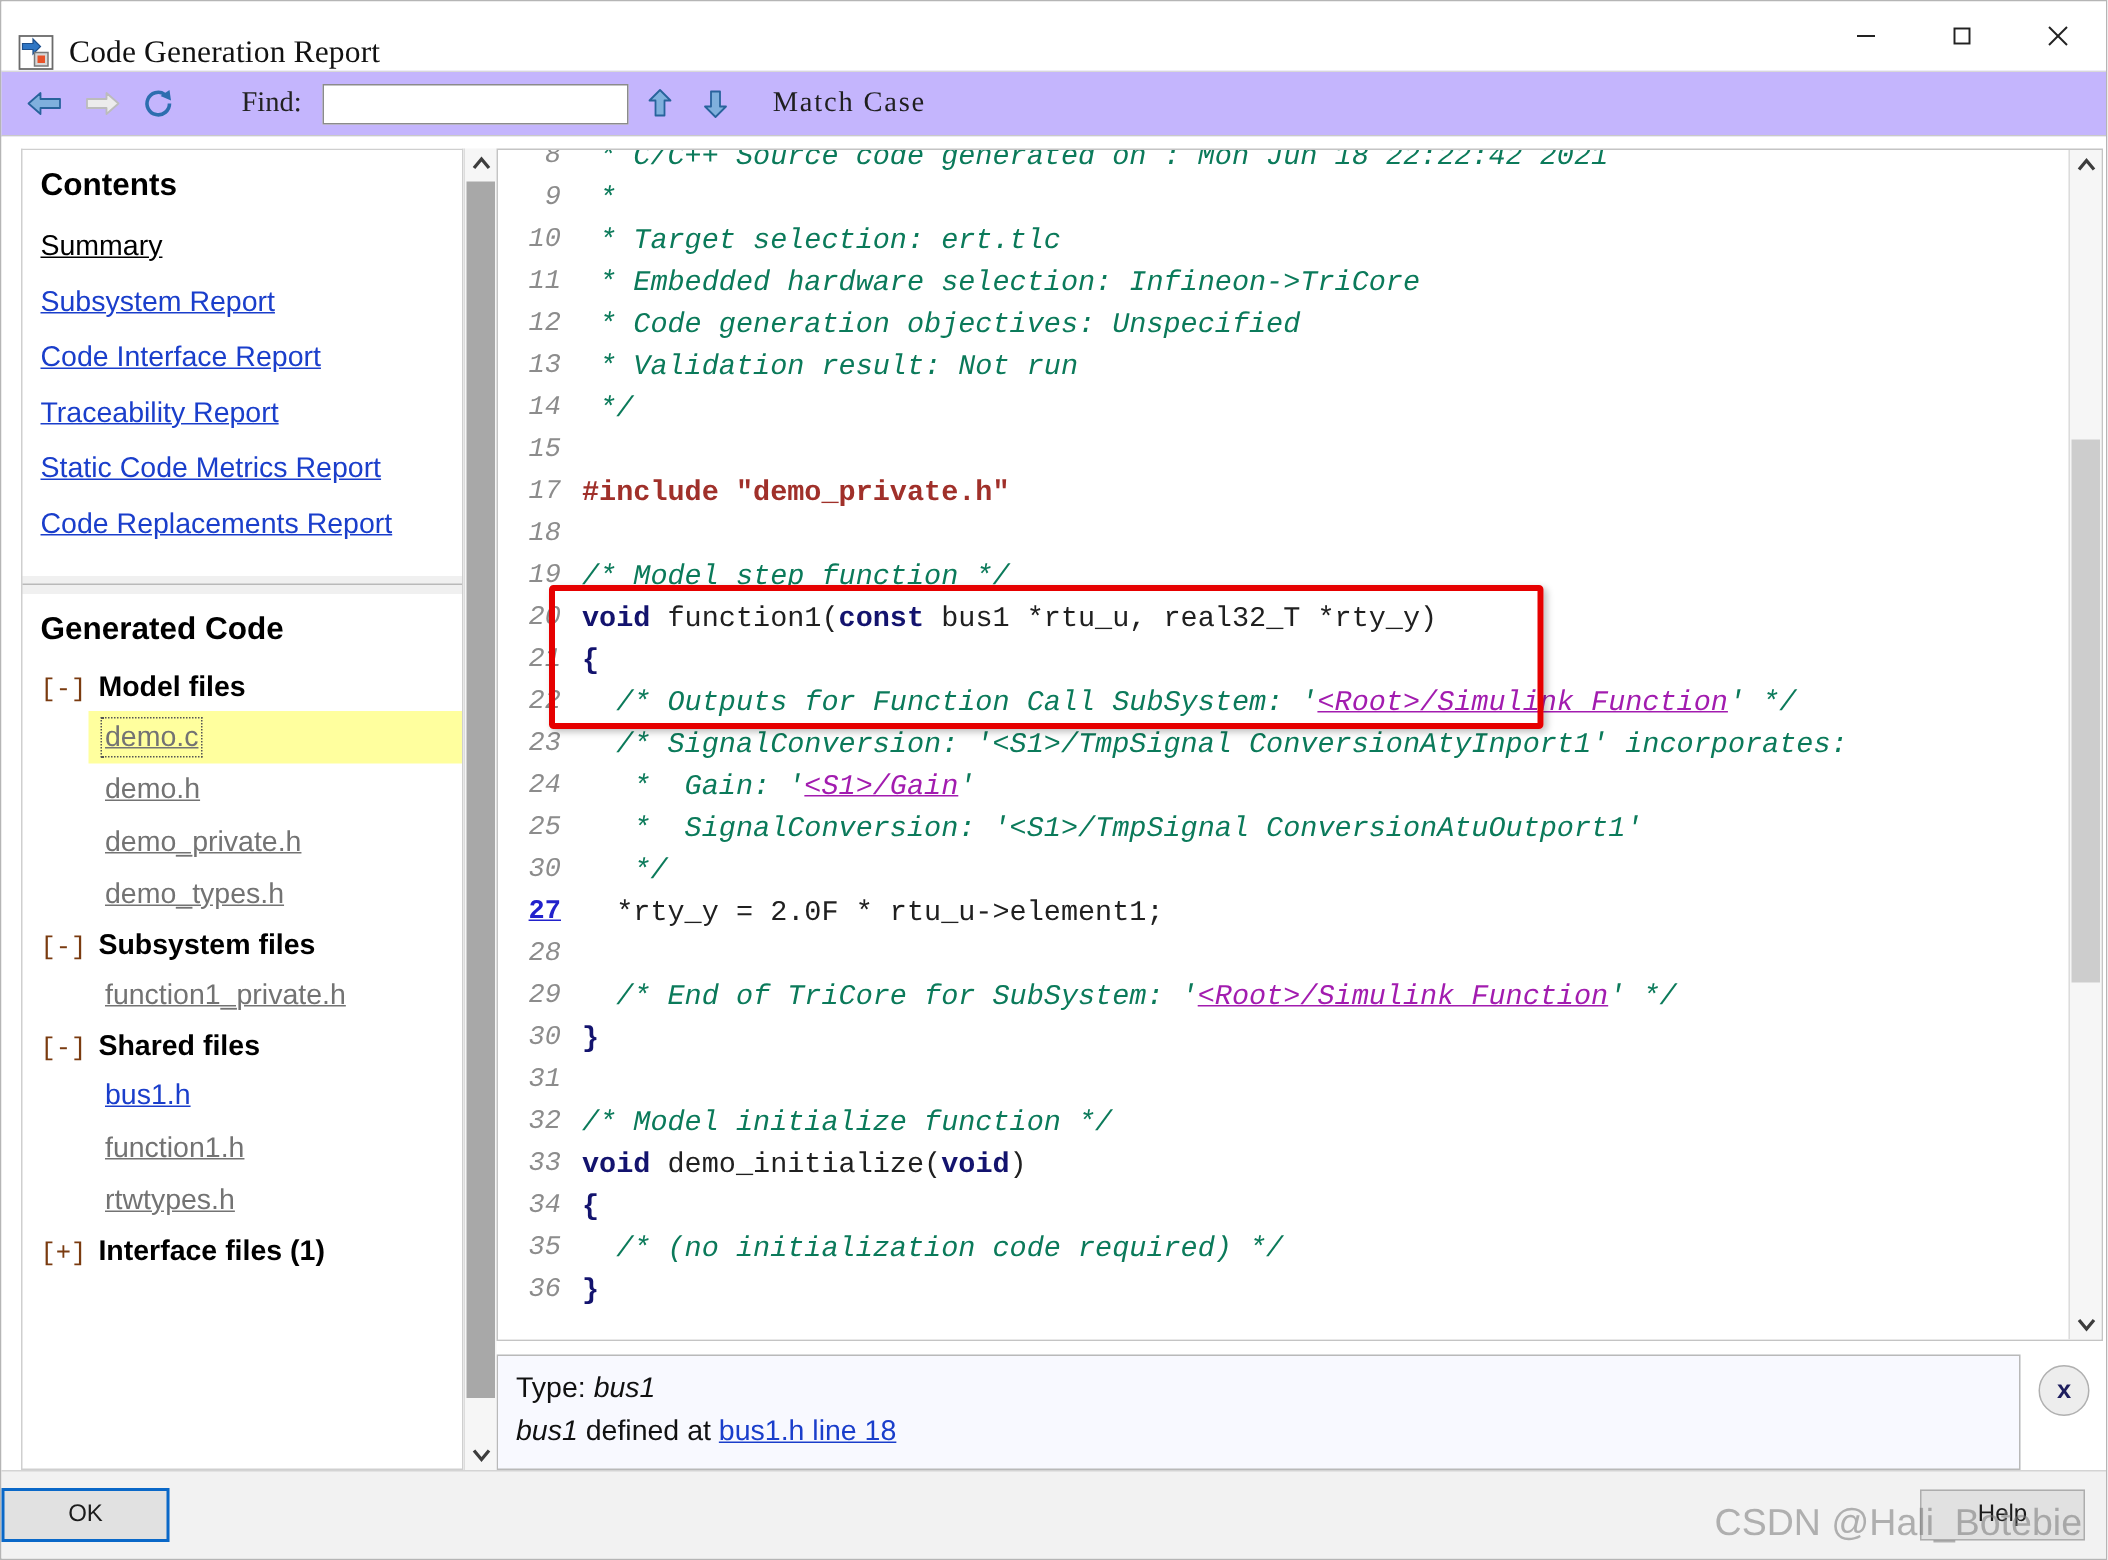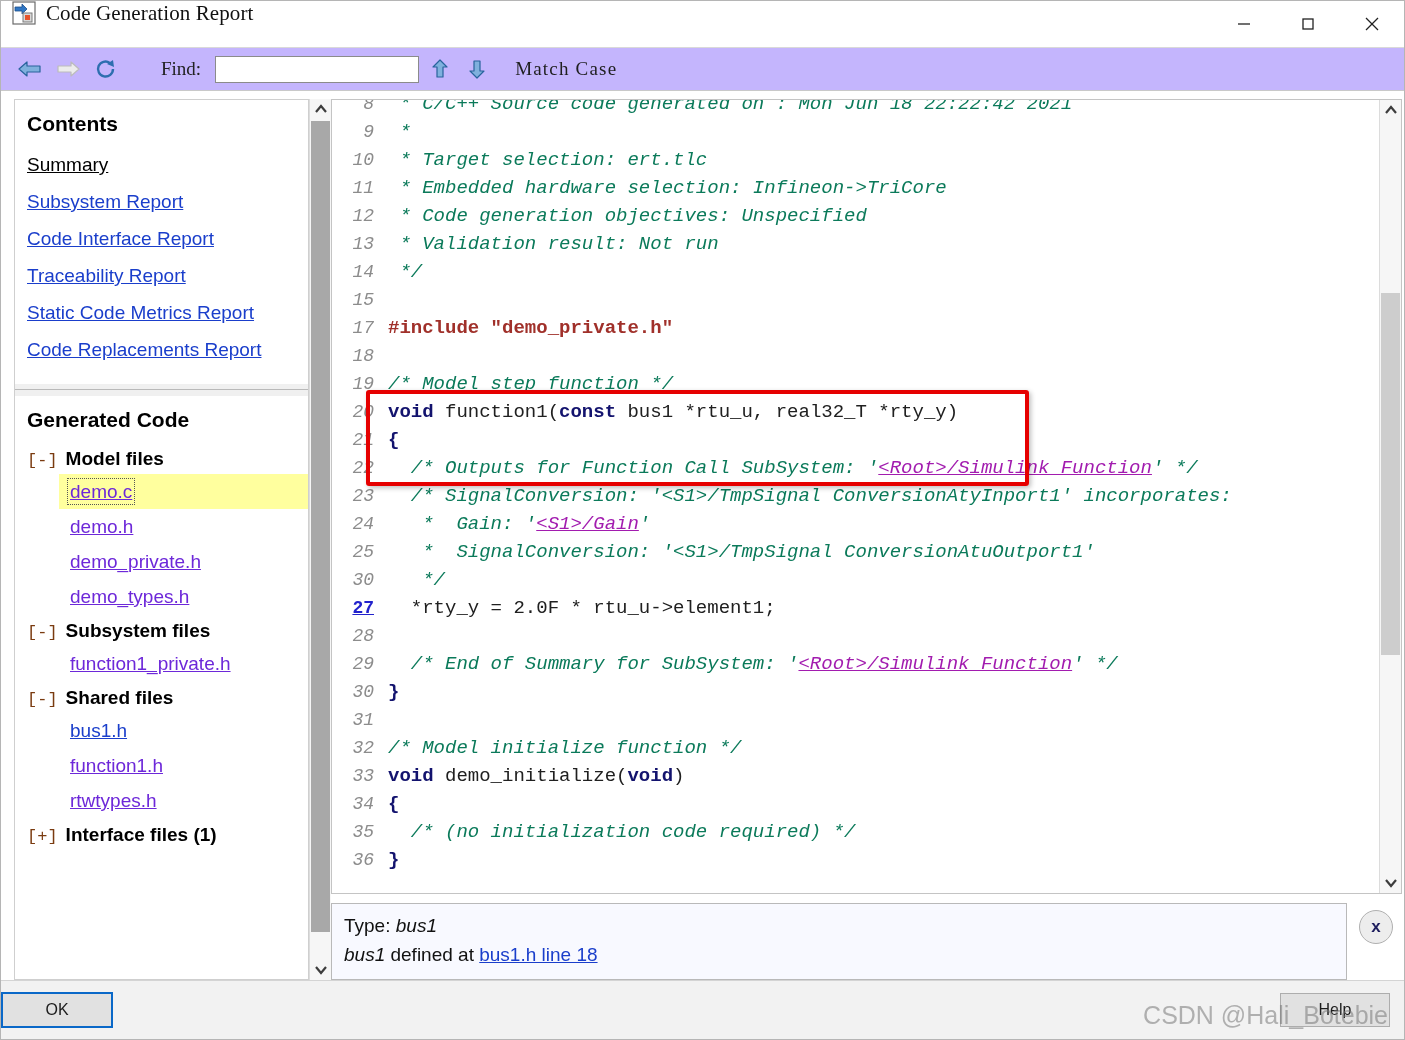--- a/index.html
+++ b/index.html
@@ -17,21 +17,21 @@
     background: #ffffff;
     border: 1px solid #b5b5b5;
     box-sizing: border-box;
     display: flex; flex-direction: column;
   }
 
   
   .titlebar {
     height: 46px; min-height: 46px;
     background: #ffffff;
-    display: flex; align-items: flex-start;
+    display: flex; align-items: flex-end;
     position: relative;
   }
   .app-icon {
     width: 24px; height: 24px;
     margin-left: 11px; margin-right: 10px;
     position: relative; flex: none;
   }
   .title-text {
     font-size: 21px; color: #111; letter-spacing: .1px;
     font-family: "Liberation Serif", serif;
@@ -159,21 +159,21 @@
     padding: 7px 0 6px 0;
     margin-left: 55px;
   }
   .filerow.sel {
     background: #ffff9e;
     margin-left: 44px;
     padding-left: 11px;
   }
   .filelink {
     font-size: 19px; text-decoration: underline;
-    color: #6d28d9; cursor: pointer;
+    color: #737373; cursor: pointer;
   }
   .filelink.blue { color: #1a3ecb; text-align: right; }
   .filelink.focus {
     outline: 1px dotted #555; outline-offset: 2px;
   }
 
   
   .vscroll {
     width: 21px; min-width: 21px;
     background: #f6f6f6;
@@ -469,21 +469,21 @@
               <div class="cline"><span class="lnum">19</span><span class="ctext"><span class="cmt">/* Model step function */</span></span></div>
               <div class="cline"><span class="lnum">20</span><span class="ctext"><span class="kw">void</span><span class="plain"> function1(</span><span class="kw">const</span><span class="plain"> bus1 *rtu_u, real32_T *rty_y)</span></span></div>
               <div class="cline"><span class="lnum">21</span><span class="ctext"><span class="kw">{</span></span></div>
               <div class="cline"><span class="lnum">22</span><span class="ctext"><span class="cmt">  /* Outputs for Function Call SubSystem: '</span><span class="cmt-link">&lt;Root&gt;/Simulink Function</span><span class="cmt">' */</span></span></div>
               <div class="cline"><span class="lnum">23</span><span class="ctext"><span class="cmt">  /* SignalConversion: '&lt;S1&gt;/TmpSignal ConversionAtyInport1' incorporates:</span></span></div>
               <div class="cline"><span class="lnum">24</span><span class="ctext"><span class="cmt">   *  Gain: '</span><span class="cmt-link">&lt;S1&gt;/Gain</span><span class="cmt">'</span></span></div>
               <div class="cline"><span class="lnum">25</span><span class="ctext"><span class="cmt">   *  SignalConversion: '&lt;S1&gt;/TmpSignal ConversionAtuOutport1'</span></span></div>
               <div class="cline"><span class="lnum">30</span><span class="ctext"><span class="cmt">   */</span></span></div>
               <div class="cline"><span class="lnum trace">27</span><span class="ctext"><span class="plain">  *rty_y = 2.0F * rtu_u-&gt;element1;</span></span></div>
               <div class="cline"><span class="lnum">28</span><span class="ctext"><span class="plain"></span></span></div>
-              <div class="cline"><span class="lnum">29</span><span class="ctext"><span class="cmt">  /* End of Summary for SubSystem: '</span><span class="cmt-link">&lt;Root&gt;/Simulink Function</span><span class="cmt">' */</span></span></div>
+              <div class="cline"><span class="lnum">29</span><span class="ctext"><span class="cmt">  /* End of TriCore for SubSystem: '</span><span class="cmt-link">&lt;Root&gt;/Simulink Function</span><span class="cmt">' */</span></span></div>
               <div class="cline"><span class="lnum">30</span><span class="ctext"><span class="kw">}</span></span></div>
               <div class="cline"><span class="lnum">31</span><span class="ctext"><span class="plain"></span></span></div>
               <div class="cline"><span class="lnum">32</span><span class="ctext"><span class="cmt">/* Model initialize function */</span></span></div>
               <div class="cline"><span class="lnum">33</span><span class="ctext"><span class="kw">void</span><span class="plain"> demo_initialize(</span><span class="kw">void</span><span class="plain">)</span></span></div>
               <div class="cline"><span class="lnum">34</span><span class="ctext"><span class="kw">{</span></span></div>
               <div class="cline"><span class="lnum">35</span><span class="ctext"><span class="cmt">  /* (no initialization code required) */</span></span></div>
               <div class="cline"><span class="lnum">36</span><span class="ctext"><span class="kw">}</span></span></div>
             </div>
           <div class="redbox" style="left:34px; top:290px; width:655px; height:88px;"></div>
         </div>

